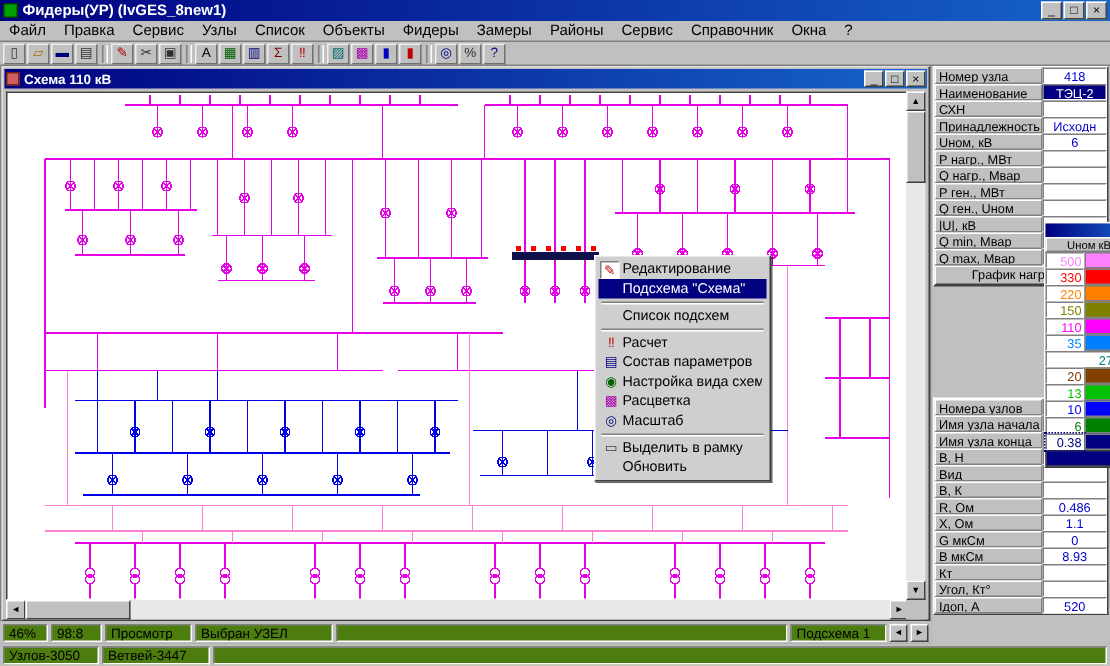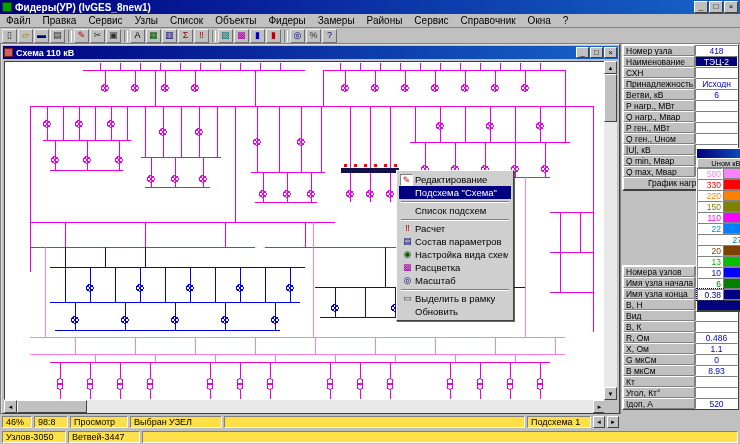--- a/index.html
+++ b/index.html
@@ -39,21 +39,21 @@
   .hscroll{position:absolute;left:2px;top:355px;width:602px;height:13px;background:#e8e8e8;display:flex;}
   .sbtn{width:13px;height:13px;background:#c0c0c0;border:1px solid;border-color:#fff #404040 #404040 #fff;
         font-size:6px;line-height:6px;color:#000;display:flex;align-items:center;justify-content:center;padding:0;flex:none;}
   .vthumb{width:13px;height:48px;background:#c0c0c0;border:1px solid;border-color:#fff #404040 #404040 #fff;}
   .hthumb{width:70px;height:13px;background:#c0c0c0;border:1px solid;border-color:#fff #404040 #404040 #fff;}
   .sfill{flex:1;}
   .corner{position:absolute;right:2px;top:355px;width:13px;height:13px;background:#c0c0c0;}
   
   .statusbar{position:absolute;left:0;top:370px;width:621px;height:15px;background:#c0c0c0;display:flex;gap:2px;padding:1px 2px;align-items:center;}
   .scell{height:12px;border:1px solid;border-color:#808080 #fff #fff #808080;padding:4px 3px;font-size:9px;
-         display:flex;align-items:center;white-space:nowrap;overflow:hidden;background:#fde047;}
+         display:flex;align-items:center;white-space:nowrap;overflow:hidden;background:#4d7c0f;}
   .w1{width:30px;} .w2{width:34px;} .w3{width:58px;} .w4{width:92px;} .w5{width:64px;}
   .flex{flex:1;}
   .statusbar .sbtn{width:12px;height:12px;}
   .bottom{height:15px;background:#c0c0c0;display:flex;gap:2px;padding:1px 2px;align-items:center;}
   .wb1{width:64px;} .wb2{width:72px;}
   
   .panel{position:absolute;left:1px;width:117px;background:#c0c0c0;border:1px solid;border-color:#fff #404040 #404040 #fff;}
   .panel.nodes{top:0;}
   .panel.branches{top:221px;}
   .ptitle{height:13px;background:linear-gradient(90deg,#000080,#1664c8);color:#fff;font-size:8.5px;font-weight:bold;
@@ -505,21 +505,21 @@
               <span class="plabel">СХН</span>
               <span class="pvalue"></span>
             </div>
 
             <div class="prow">
               <span class="plabel">Принадлежность</span>
               <span class="pvalue">Исходн</span>
             </div>
 
             <div class="prow">
-              <span class="plabel">Ветви, кВ</span>
+              <span class="plabel">Uном, кВ</span>
               <span class="pvalue">6</span>
             </div>
 
             <div class="prow">
               <span class="plabel">Р нагр., МВт</span>
               <span class="pvalue"></span>
             </div>
 
             <div class="prow">
               <span class="plabel">Q нагр., Мвар</span>
@@ -650,21 +650,21 @@
               <span class="lval" style="color: rgb(128, 128, 0);">150</span>
               <span class="lsw" style="background: rgb(128, 128, 0);"></span>
             </div>
 
             <div class="lrow">
               <span class="lval" style="color: rgb(255, 0, 255);">110</span>
               <span class="lsw" style="background: rgb(255, 0, 255);"></span>
             </div>
 
             <div class="lrow">
-              <span class="lval" style="color: rgb(0, 128, 255);">22</span>
+              <span class="lval" style="color: rgb(0, 128, 255);">35</span>
               <span class="lsw" style="background: rgb(0, 128, 255);"></span>
             </div>
 
             <div class="lrow">
               <span class="lval" style="color: rgb(0, 128, 128); padding-left: 44px;">27</span>
               <span class="lsw" style="background: rgb(0, 128, 128);"></span>
             </div>
 
             <div class="lrow">
               <span class="lval" style="color: rgb(128, 64, 0);">20</span>

